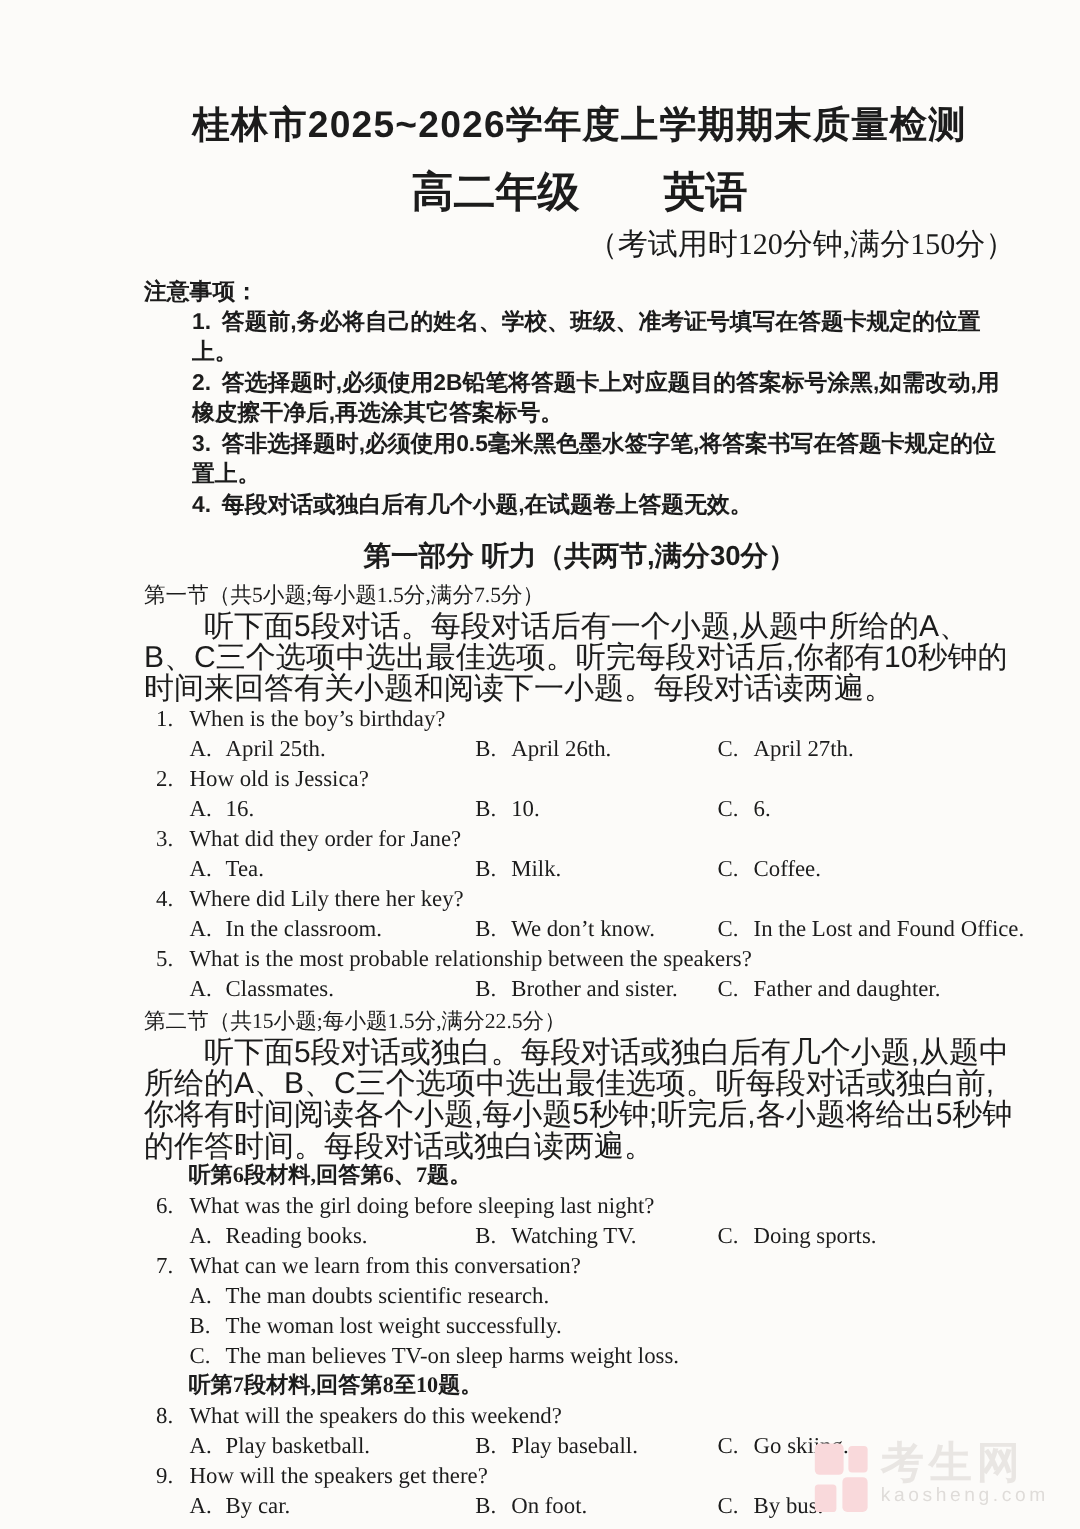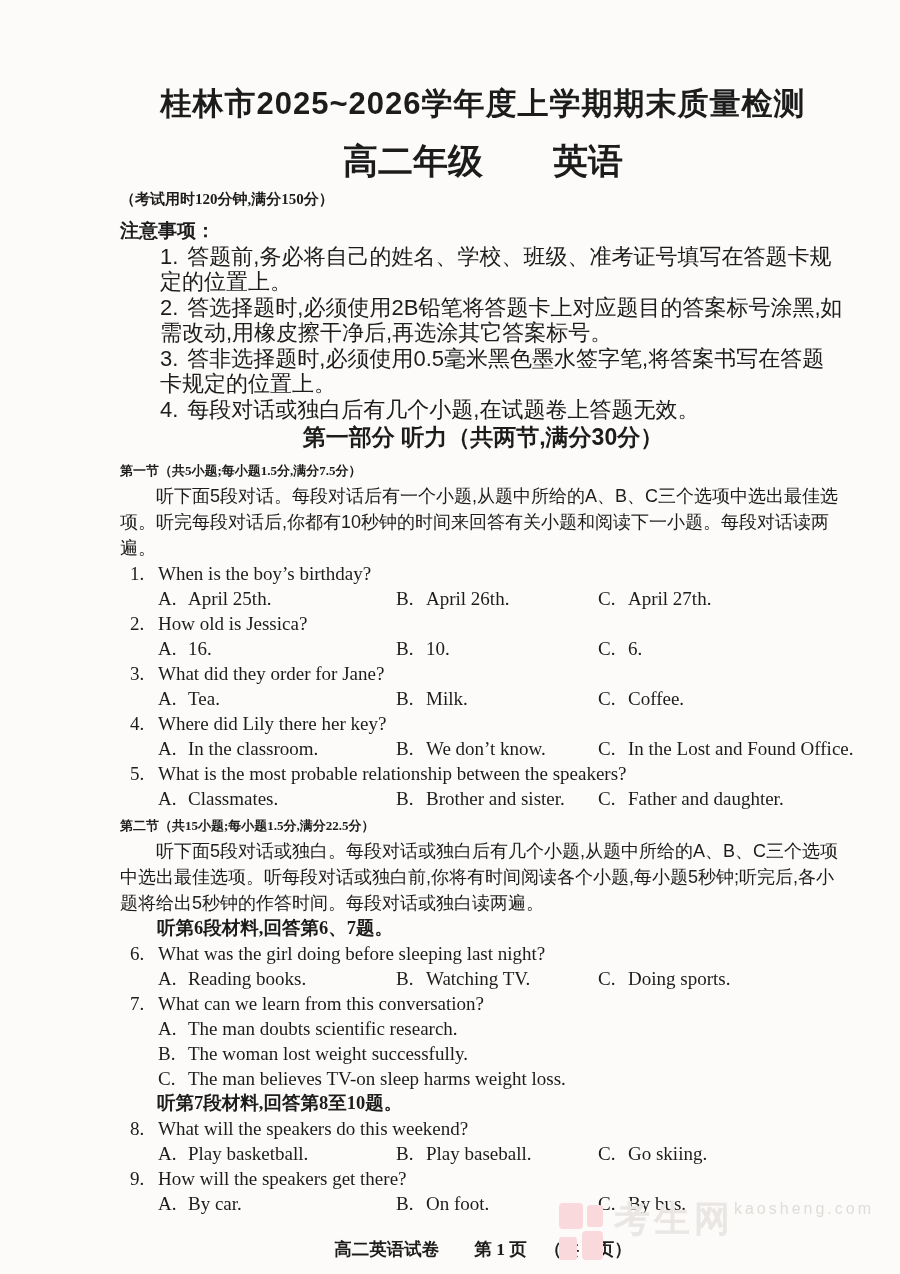--- a/index.html
+++ b/index.html
@@ -36,61 +36,62 @@
   .subtitle {
     margin-top: 19px;
     text-align: center;
     font-family: "Liberation Sans", sans-serif;
     font-weight: bold;
     font-size: 35px;
     line-height: 1.15;
   }
   .exam-info {
     margin-top: 9px;
-    text-align: left;
-    font-size: 15px;
-    font-weight: bold;
+    text-align: right;
+    font-size: 25px;
+    font-weight: normal;
     line-height: 1.2;
   }
 
   
   .notice-heading {
     margin-top: 12px;
     font-family: Liberation Mono, monospace;
     font-weight: bold;
     font-size: 19px;
     line-height: 24px;
   }
   .notice-item {
     margin-left: 40px;
     font-family: "Liberation Sans", sans-serif;
-    font-weight: normal;
-    font-size: 22px;
+    font-weight: bold;
+    font-size: 19px;
     line-height: 25.5px;
   }
   .notice-item .num { margin-right: 9px; }
 
   
   .part-heading {
+    margin-top: 14px;
     text-align: center;
     font-family: "Liberation Sans", sans-serif;
     font-weight: bold;
     font-size: 23px;
     line-height: 30px;
   }
 
   .section-title {
     margin-top: 6px;
-    font-size: 13px;
-    font-weight: bold;
+    font-size: 18px;
+    font-weight: normal;
     line-height: 25px;
   }
   .para {
     font-family: "Liberation Sans", sans-serif;
-    font-size: 18px;
+    font-size: 25px;
     line-height: 26px;
     text-indent: 2em;
   }
   .cue {
     font-size: 18.5px;
     font-weight: bold;
     line-height: 25px;
     text-indent: 2em;
   }
 
@@ -123,21 +124,21 @@
   
   .watermark {
     position: absolute;
     right: 26px;
     bottom: 12px;
     display: flex;
     align-items: flex-start;
     gap: 10px;
   }
   .wm-logo { display: block; }
-  .wm-text-col { display: flex; }
+  .wm-text-col { display: flex; flex-direction: column; }
   .wm-brand {
     font-family: "Liberation Sans", sans-serif;
     font-weight: bold;
     font-size: 36px;
     line-height: 38px;
     color: #e9e6e3;
     letter-spacing: 4px;
   }
   .wm-domain {
     font-family: "Liberation Sans", sans-serif;

